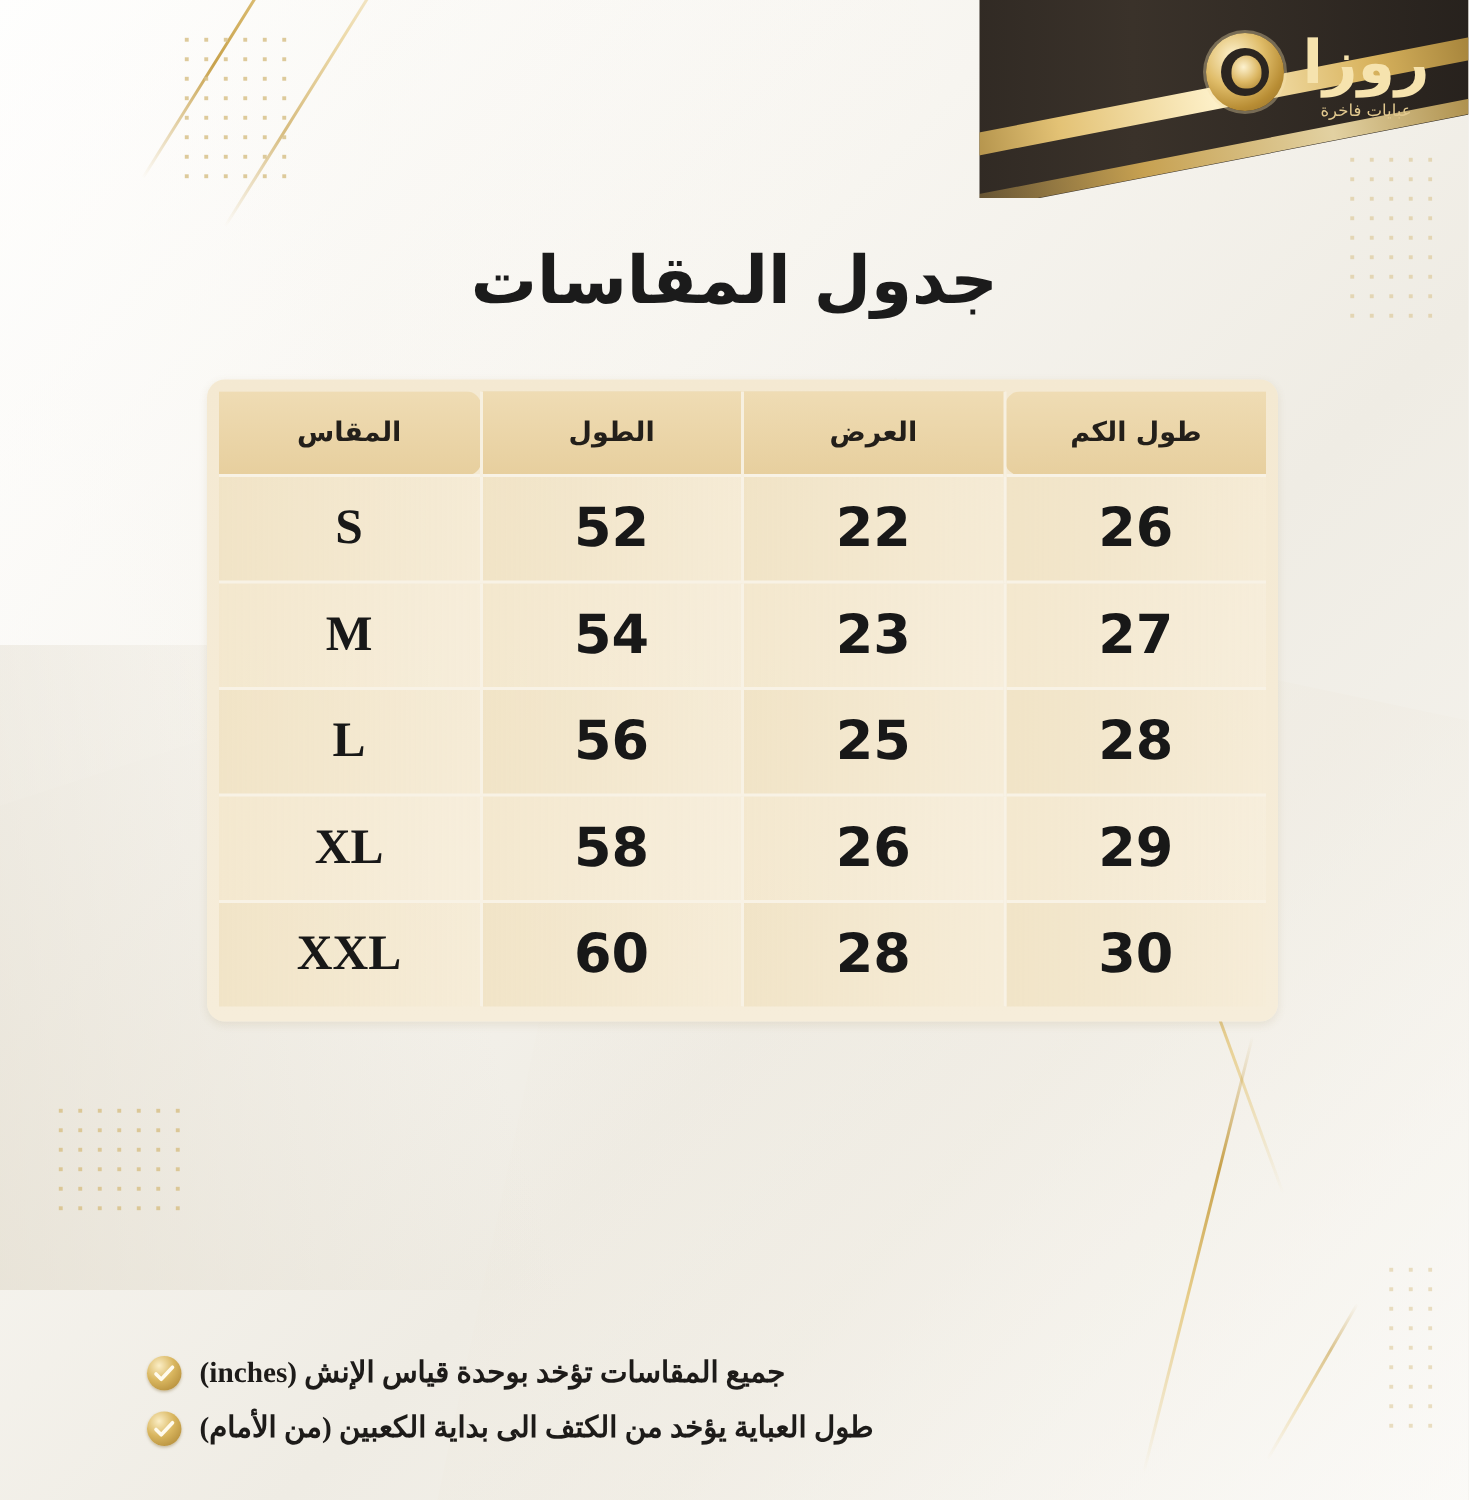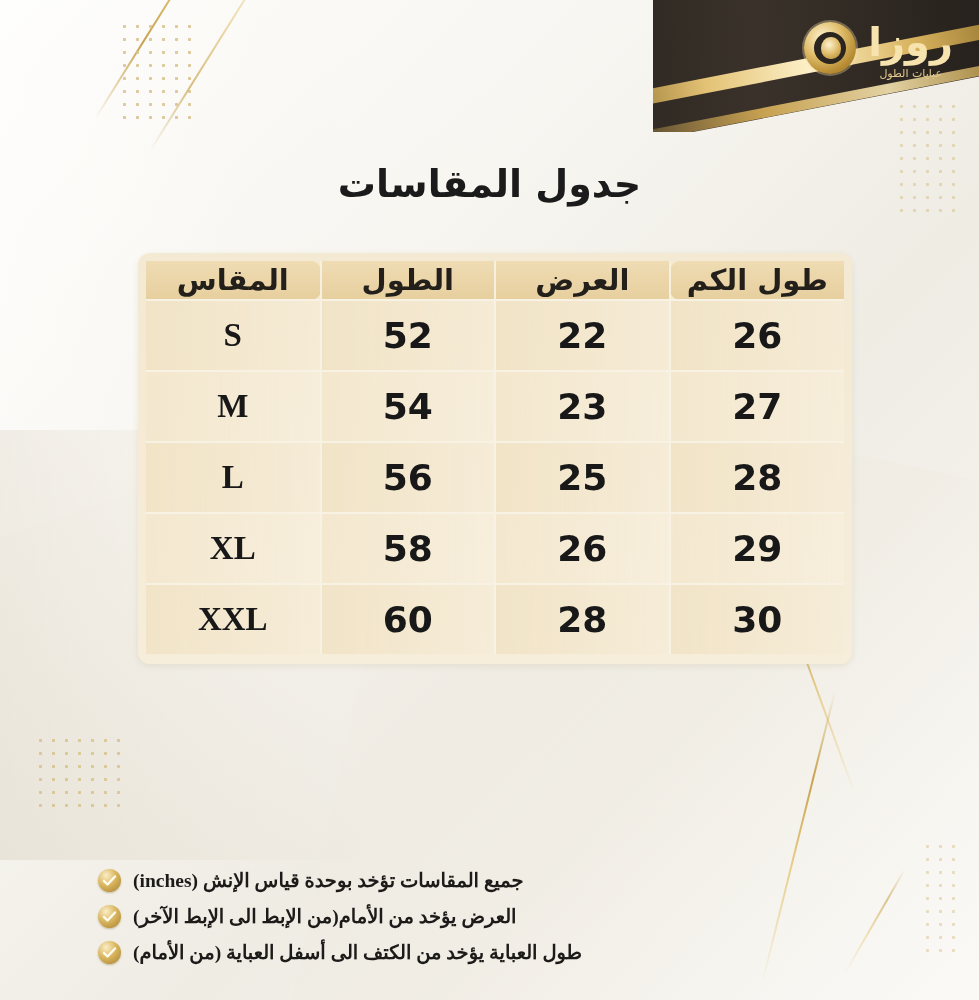--- a/index.html
+++ b/index.html
@@ -146,21 +146,21 @@
     border-radius: 50% 50% 45% 45%;
     background: radial-gradient(circle at 40% 35%, #fdf2cf 0%, #dcb763 55%, #a8802f 100%);
   }
 
   
   .page-title {
     position: absolute;
     top: 162px;
     width: 100%;
     text-align: center;
-    font-size: 38px;
+    font-size: 44px;
     font-weight: bold;
     color: #1b1b1b;
     letter-spacing: 0px;
   }
 
   
   .table-wrap {
     position: absolute;
     top: 253px;
     left: 138px;
@@ -171,23 +171,23 @@
     box-shadow: 0 2px 6px rgba(140,115,60,.12);
   }
   table {
     width: 100%;
     border-collapse: collapse;
     table-layout: fixed;
   }
   thead th {
     background: linear-gradient(180deg, #efdcb4 0%, #e7cf9e 100%);
     color: #231f1a;
-    font-size: 29px;
-    font-weight: bold;
-    padding: 2px 6px;
+    font-size: 18px;
+    font-weight: bold;
+    padding: 17px 6px;
     text-align: center;
     border-left: 2px solid #f7f0e0;
   }
   thead th:last-child { border-left: none; }
   thead tr th:first-child { border-radius: 10px 0 0 10px; }
   thead tr th:last-child { border-radius: 0 10px 10px 0; }
 
   tbody td {
     font-size: 36px;
     font-weight: bold;
@@ -259,21 +259,21 @@
 
 <div class="logo-ribbon">
   <div class="ribbon-dark"></div>
   <div class="ribbon-gold-top"></div>
   <div class="ribbon-gold-bot"></div>
 </div>
 
 <div class="logo">
   <div class="logo-text">
     <div class="logo-title">روزا</div>
-    <div class="logo-sub">عبايات الطول</div>
+    <div class="logo-sub">عبايات فاخرة</div>
   </div>
   <div class="logo-mark"></div>
 </div>
 
 <div class="page-title">جدول المقاسات</div>
 
 <div class="table-wrap">
   <table>
     <thead>
       <tr>
@@ -321,28 +321,20 @@
 <div class="notes">
   <div class="note">
     <span class="note-text">جميع المقاسات تؤخد بوحدة قياس الإنش (inches)</span>
     <span class="check">
       <svg width="15" height="15" viewBox="0 0 15 15">
           <path d="M2 8 L5.5 11.5 L13 3.5" stroke="#fffbee" stroke-width="2.4" fill="none" stroke-linecap="round" stroke-linejoin="round"></path>
         </svg>
     </span>
   </div>
   <div class="note">
-    <span class="note-text">العرض يؤخد من الأمام(من الإبط الى الإبط الآخر)</span>
+    <span class="note-text">طول العباية يؤخد من الكتف الى بداية الكعبين (من الأمام)</span>
     <span class="check">
       <svg width="15" height="15" viewBox="0 0 15 15">
           <path d="M2 8 L5.5 11.5 L13 3.5" stroke="#fffbee" stroke-width="2.4" fill="none" stroke-linecap="round" stroke-linejoin="round"></path>
         </svg>
     </span>
   </div>
-  <div class="note">
-    <span class="note-text">طول العباية يؤخد من الكتف الى أسفل العباية (من الأمام)</span>
-    <span class="check">
-      <svg width="15" height="15" viewBox="0 0 15 15">
-          <path d="M2 8 L5.5 11.5 L13 3.5" stroke="#fffbee" stroke-width="2.4" fill="none" stroke-linecap="round" stroke-linejoin="round"></path>
-        </svg>
-    </span>
-  </div>
 </div>
 
 </body></html>

